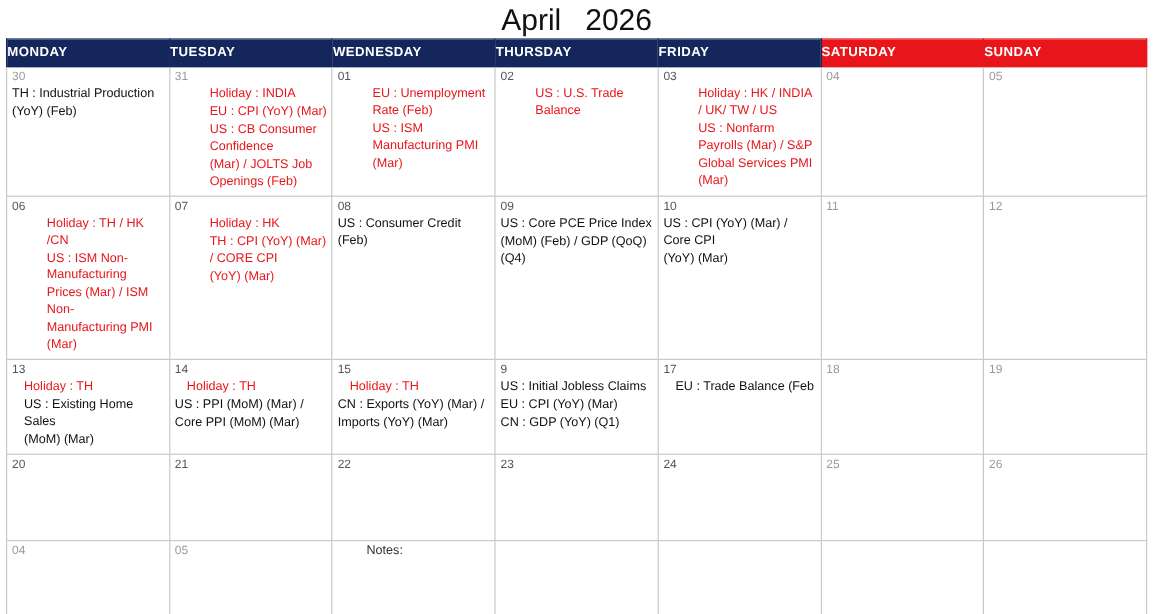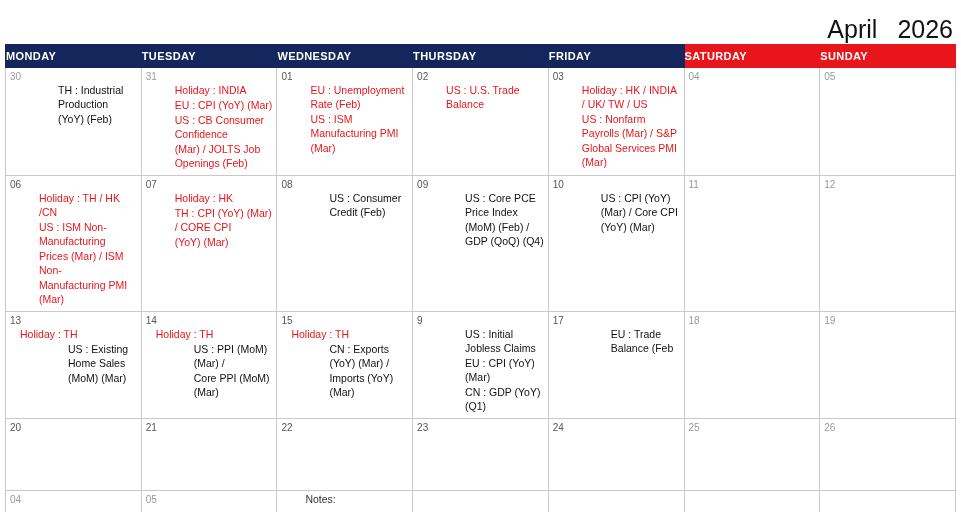--- a/index.html
+++ b/index.html
@@ -17,22 +17,22 @@
   .page {
     width: 961px;
     height: 512px;
     position: relative;
     box-sizing: border-box;
     padding: 0 5px;
   }
   .header {
     display: flex;
     align-items: flex-end;
-    justify-content: flex-end;
-    height: 44px;
+    justify-content: center;
+    height: 32px;
     padding: 0 3px 2px 3px;
     box-sizing: border-box;
   }
   .month-title {
     font-size: 25px;
     color: #111111;
     line-height: 1;
   }
   .year-title {
     font-size: 25px;
@@ -77,21 +77,21 @@
     display: block;
     margin-bottom: 1px;
   }
   .daynum.muted {
     color: #9a9a9a;
   }
   .ev {
     display: block;
     margin: 0 0 1px 0;
   }
-  .ev.black { color: #111111; margin-left: 48px; }
+  .ev.black { color: #111111; }
   .ev.red { color: #e8161b; padding-left: 29px; }
   .ev.indent {
     padding-left: 10px;
   }
   .notes-label {
     font-size: 10.5px;
     color: #333333;
     margin-left: 24px;
   }
   .row-last td {

